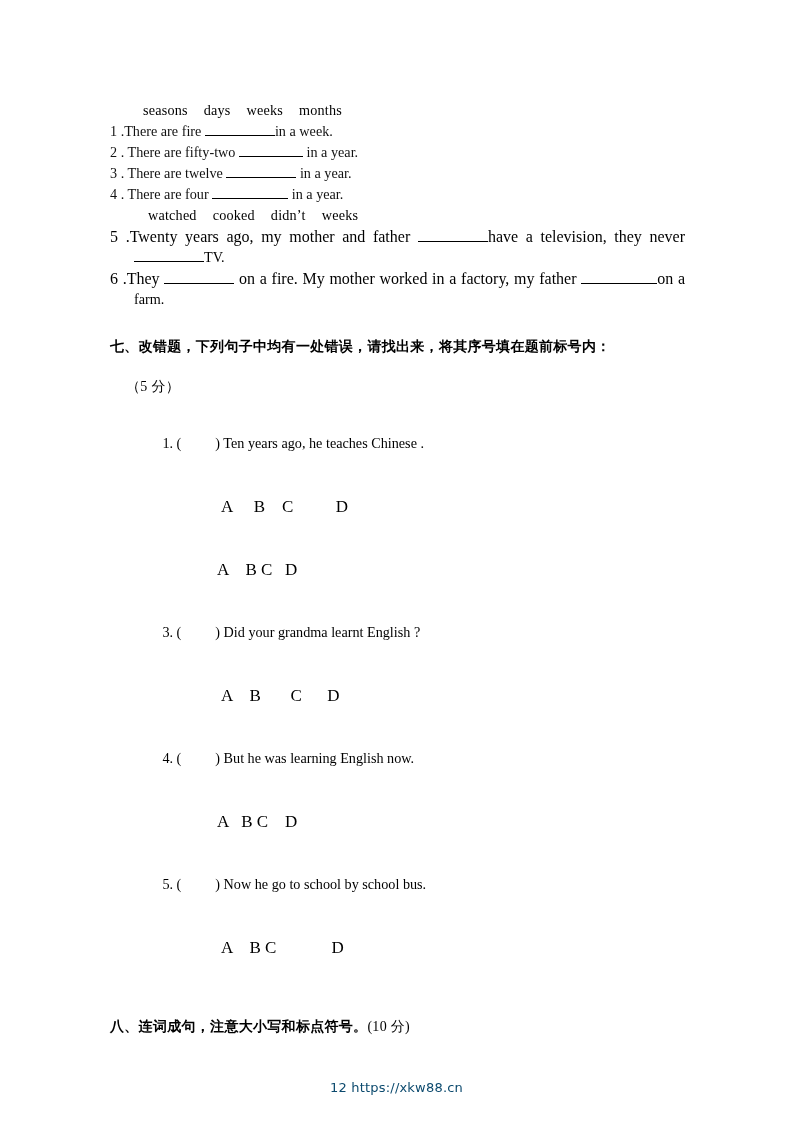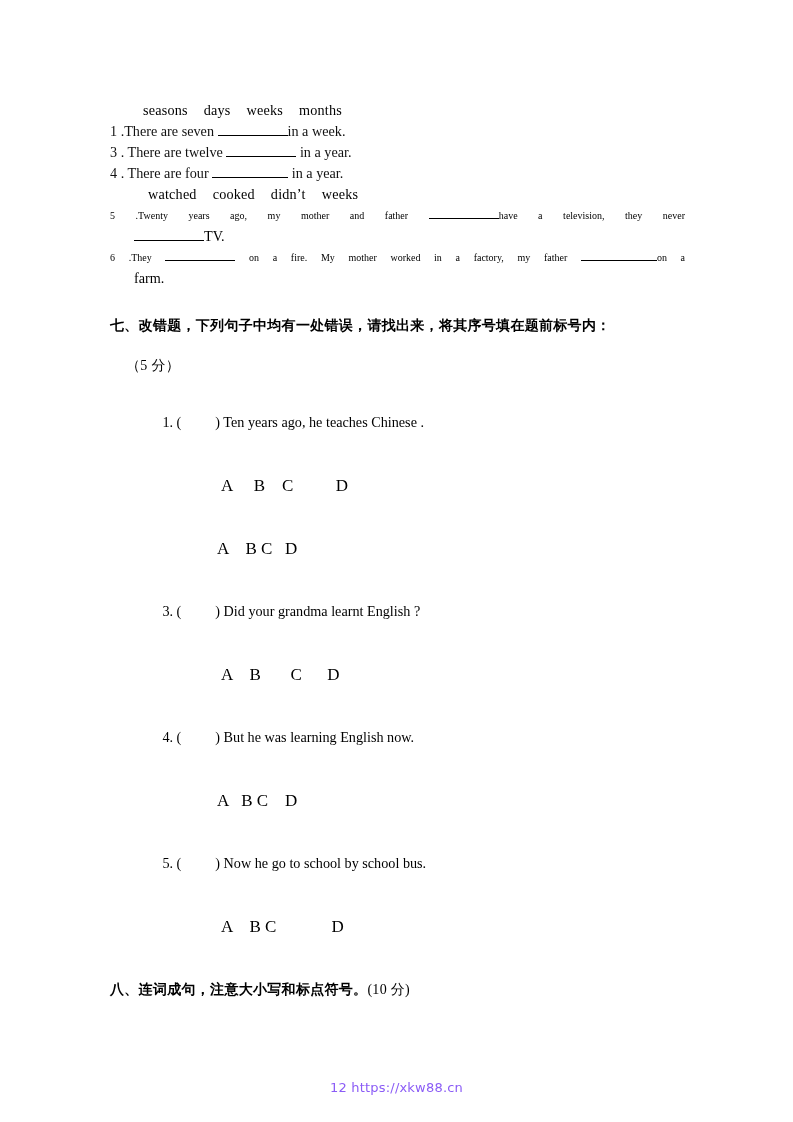--- a/index.html
+++ b/index.html
@@ -49,21 +49,21 @@
     display: inline-block;
     border-bottom: 1px solid #000;
     vertical-align: baseline;
     height: 13px;
   }
   .b-md { width: 64px; }
   .b-lg { width: 70px; }
   .b-xl { width: 76px; }
 
   .justify-row {
-    font-size: 10px;
+    font-size: 16px;
     line-height: 21px;
     text-align: justify;
     text-align-last: justify;
     white-space: normal;
   }
   .plain-row {
     font-size: 14.2px;
     line-height: 21px;
     white-space: normal;
   }
@@ -106,41 +106,46 @@
 
   
   .footer {
     position: absolute;
     left: 0;
     top: 1068px;
     width: 793px;
     text-align: center;
     font-family: "DejaVu Sans", "Liberation Sans", sans-serif;
     font-size: 13px;
-    color: #8b5cf6;
+    color: #0c4a6e;
     letter-spacing: 0.2px;
   }
   .sp { display: inline-block; }
 </style>
 </head>
 <body>
 
 <div class="page">
 
   <div class="content">
 
     <div class="wordbank">
       <span>seasons</span><span>days</span><span>weeks</span><span>months</span>
     </div>
 
     <div class="row">
-      <span class="num">1 .</span><span>There are seven</span>
+      <span class="num">1 .</span><span>There are fire</span>
       <span class="blank b-lg"></span><span>in a week.</span>
     </div>
 
+    <div class="row">
+      <span class="num">2 .</span>
+      <span>There are fifty-two</span>
+      <span class="blank b-md"></span><span> in a year.</span>
+    </div>
 
     <div class="row">
       <span class="num">3 .</span>
       <span>There are twelve</span>
       <span class="blank b-lg"></span><span> in a year.</span>
     </div>
 
     <div class="row">
       <span class="num">4 .</span>
       <span>There are four</span>
@@ -203,21 +208,21 @@
       </div>
 
       <div class="ec-item">
         <span>5. (</span><span class="sp" style="width:34px;"></span><span>)</span> <span>Now he go to school by school bus.</span>
       </div>
       <div class="ec-letters" style="padding-left:78px;">
         <span>A    B C             D</span>
       </div>
     </div>
 
-    <div class="sec-head" style="margin-top:20px;">
+    <div class="sec-head" style="margin-top:36px;">
       <span>八、连词成句，注意大小写和标点符号。</span><span class="pts">(10 分)</span>
     </div>
 
     <div style="margin-top:22px;">
       <div class="so-item">
             
       </div>
 
     </div>
 

